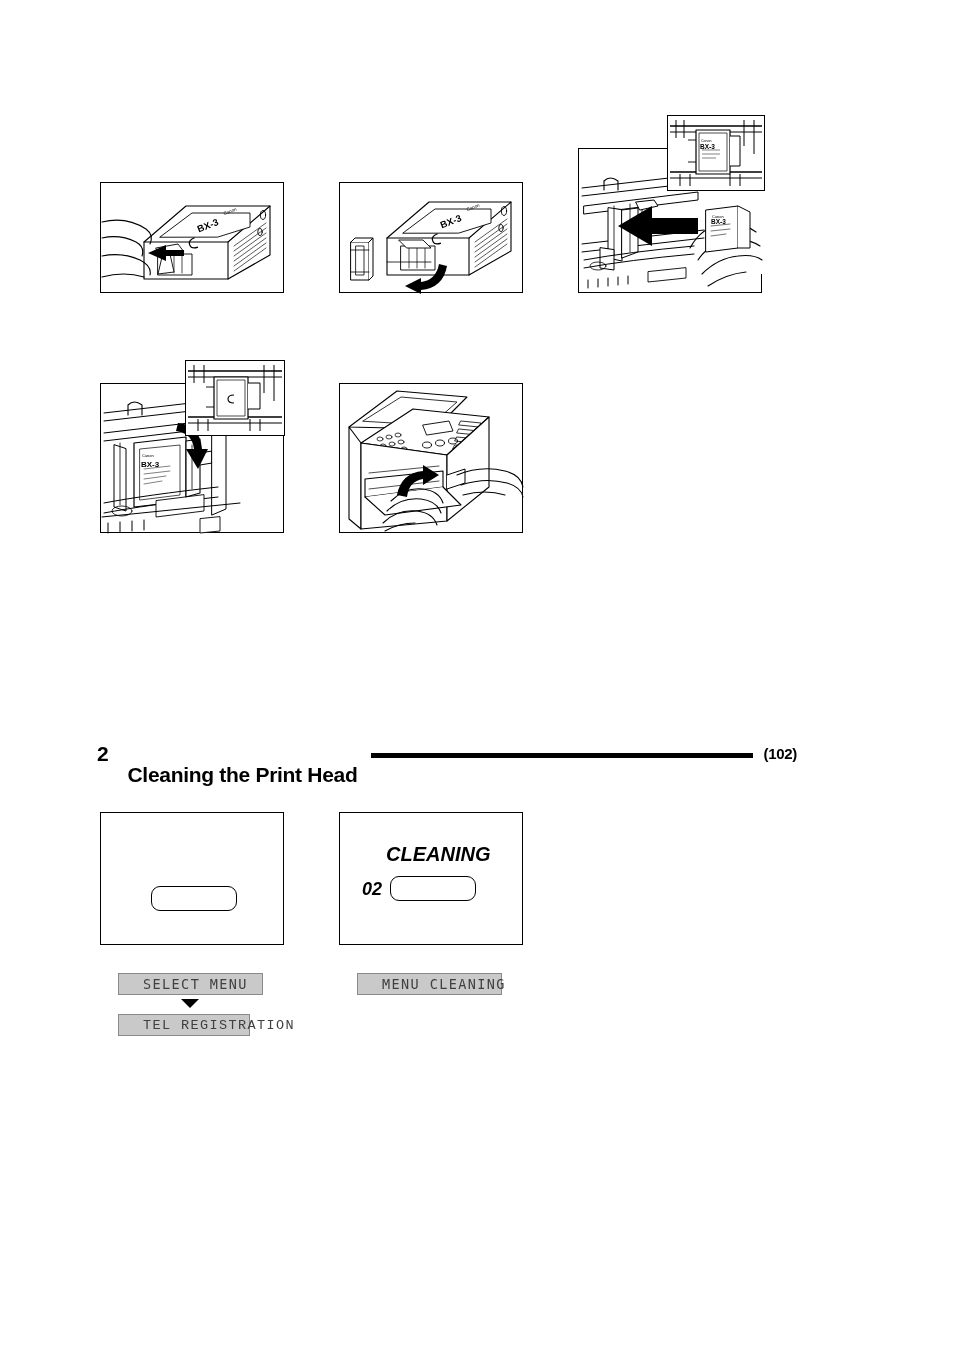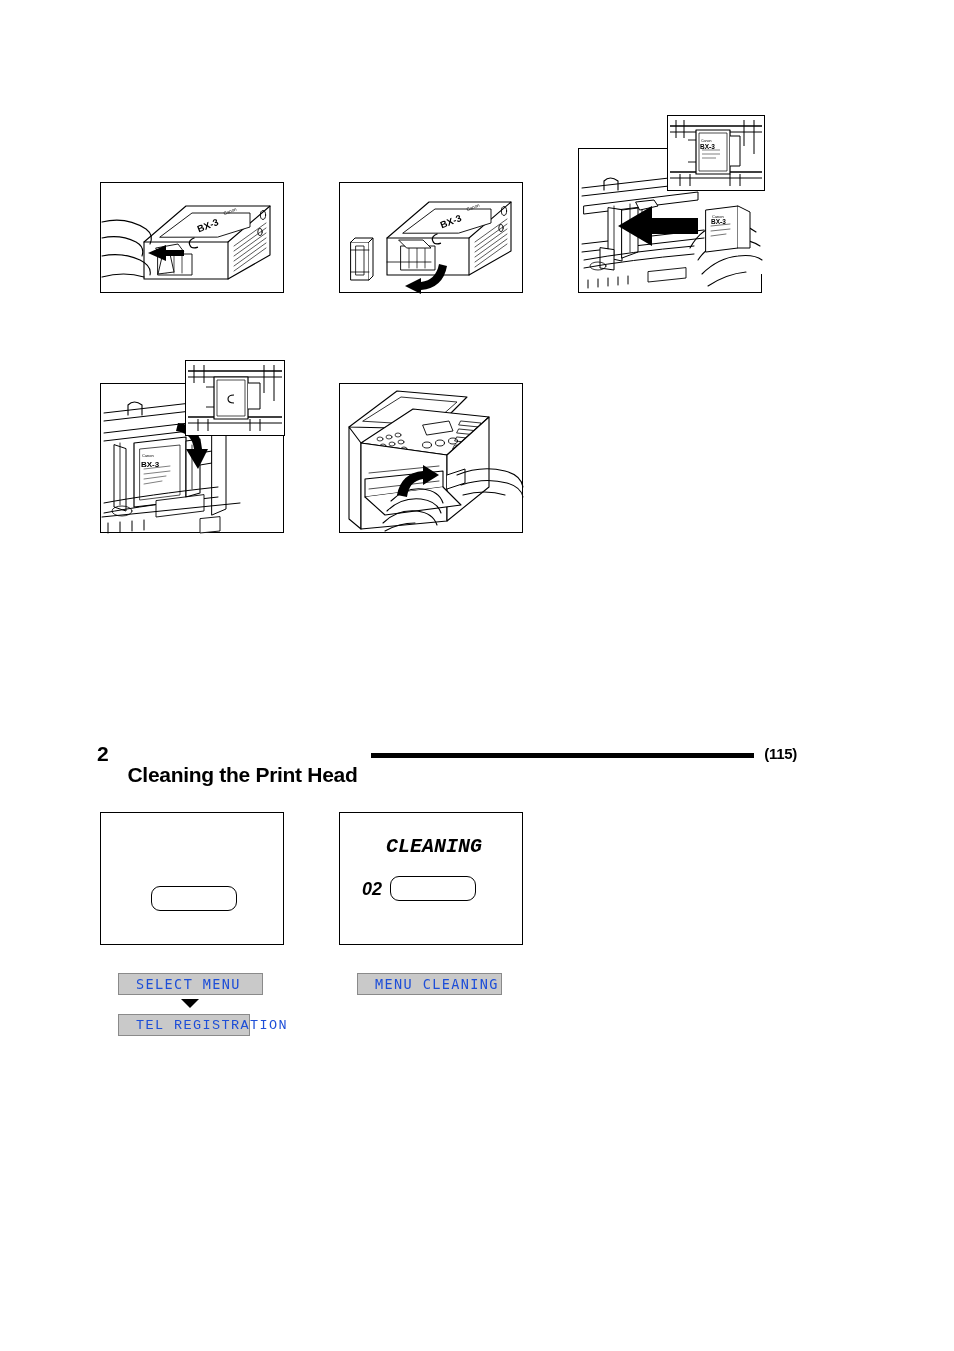--- a/index.html
+++ b/index.html
@@ -120,24 +120,24 @@
 
   
   .lcd {
     position: absolute;
     background: #c9c9c9;
     border: 1px solid #8a8a8a;
     box-sizing: border-box;
     font-family: "DejaVu Sans Mono", monospace;
     font-size: 13.5px;
     letter-spacing: 1.4px;
-    color: #1d4ed8;
+    color: #404040;
     display: flex;
     align-items: center;
-    padding-left: 17px;
+    padding-left: 24px;
     white-space: nowrap;
   }
   .lcd-arrow {
     position: absolute;
     width: 0;
     height: 0;
     border-left: 9px solid transparent;
     border-right: 9px solid transparent;
     border-top: 9px solid #000;
   }
@@ -446,29 +446,29 @@
       <g>
         <path d="M58 112 Q62 90 84 88 L84 82 L100 92 L84 102 L84 96 Q70 98 68 114 Z" fill="#000"></path>
       </g>
     </svg>
   </div>
 
   <div class="section-head">
     <span class="sec-num">2</span>
     <span class="sec-title">Cleaning the Print Head</span>
     <span class="sec-rule"></span>
-    <span class="sec-ref">(115)</span>
+    <span class="sec-ref">(102)</span>
   </div>
 
   <div class="screen" style="left:100px; top:812px; width:184px; height:133px;">
     <div class="screen-btn" style="left:50px; top:73px; width:86px; height:25px;"></div>
   </div>
 
   <div class="screen" style="left:339px; top:812px; width:184px; height:133px;">
-    <div class="screen-title" style="left:46px; top:24px;font-family:Liberation Mono, monospace;">CLEANING</div>
+    <div class="screen-title" style="left:46px; top:31px;">CLEANING</div>
     <div class="screen-num" style="left:22px; top:67px;">02</div>
     <div class="screen-btn" style="left:50px; top:63px; width:86px; height:25px;"></div>
   </div>
 
   <div class="lcd" style="left:118px; top:973px; width:145px; height:22px;">SELECT MENU</div>
   <div class="lcd-arrow" style="left:181px; top:999px;"></div>
   <div class="lcd" style="left:118px; top:1014px; width:132px; height:22px;font-family:Liberation Mono, monospace;">TEL REGISTRATION</div>
 
   <div class="lcd" style="left:357px; top:973px; width:145px; height:22px;">MENU CLEANING</div>
 

